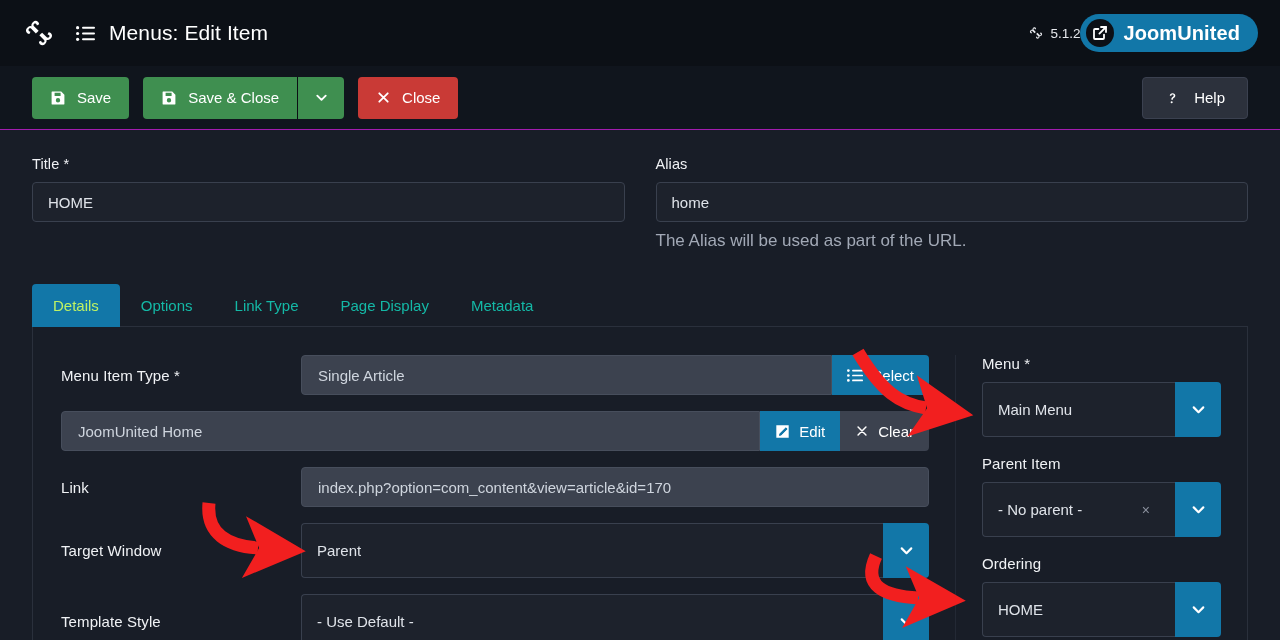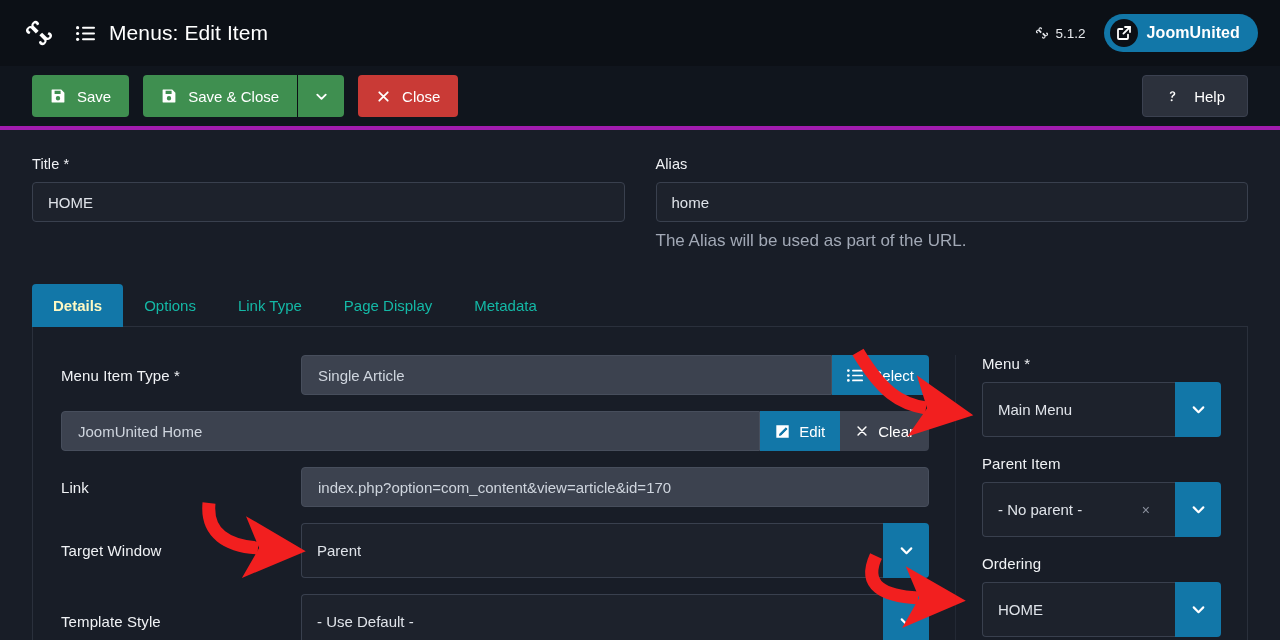--- a/index.html
+++ b/index.html
@@ -44,21 +44,20 @@
   .topbar-title {
     font-size: 21px;
     font-weight: 400;
     color: #fff;
     letter-spacing: .1px;
   }
   .topbar-right {
     margin-left: auto;
     display: flex;
     align-items: center;
-    gap: 18px;
     padding-right: 6px;
   }
   .version {
     display: flex;
     align-items: center;
     gap: 7px;
     font-size: 13.5px;
     color: #e6e8ec;
   }
   .version-glyph { width: 14px; height: 14px; display: block; }
@@ -74,34 +73,34 @@
   .ju-icon-circle {
     width: 28px; height: 28px;
     border-radius: 50%;
     background: #0c1016;
     display: flex;
     align-items: center;
     justify-content: center;
     flex: 0 0 auto;
   }
   .joomunited-label {
-    font-size: 16px;
+    font-size: 20px;
     font-weight: 700;
     color: #fff;
     letter-spacing: .1px;
   }
 
   
   .toolbar {
     height: 64px;
     background: #10151d;
     display: flex;
     align-items: center;
     padding: 0 32px;
-    border-bottom: 4px solid #a21caf;
+    border-bottom: 1px solid #a21caf;
   }
   .btn {
     display: inline-flex;
     align-items: center;
     gap: 11px;
     height: 42px;
     padding: 0 18px;
     border: none;
     border-radius: 4px;
     font-family: inherit;
@@ -180,22 +179,22 @@
     color: #14b8a6;
     cursor: pointer;
     background: transparent;
     border: none;
     font-family: inherit;
     position: relative;
     top: 1px;
   }
   .tab.active {
     background: #1277a8;
-    color: #fef9c3;
-    font-weight: 700;
+    color: #bef264;
+    font-weight: 400;
     border-radius: 4px 4px 0 0;
   }
 
   
   .panel {
     border: 1px solid #2a303c;
     border-top: none;
     min-height: 280px;
     display: flex;
     padding: 28px 0 0 0;

